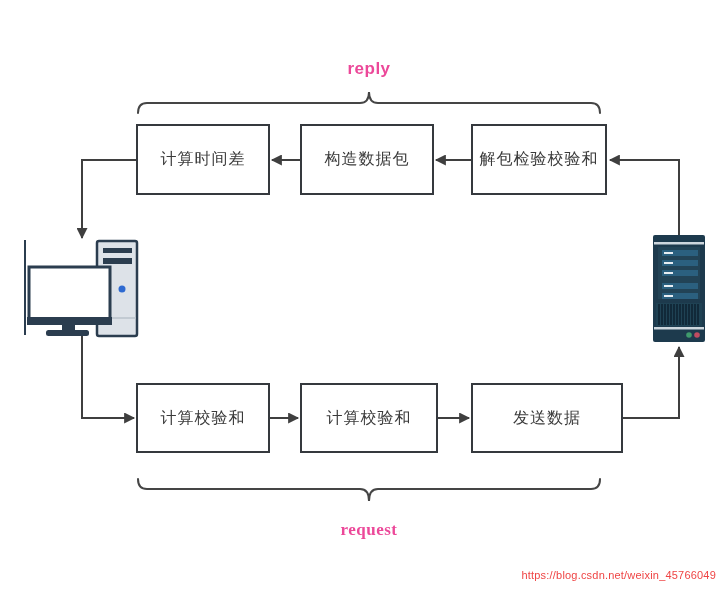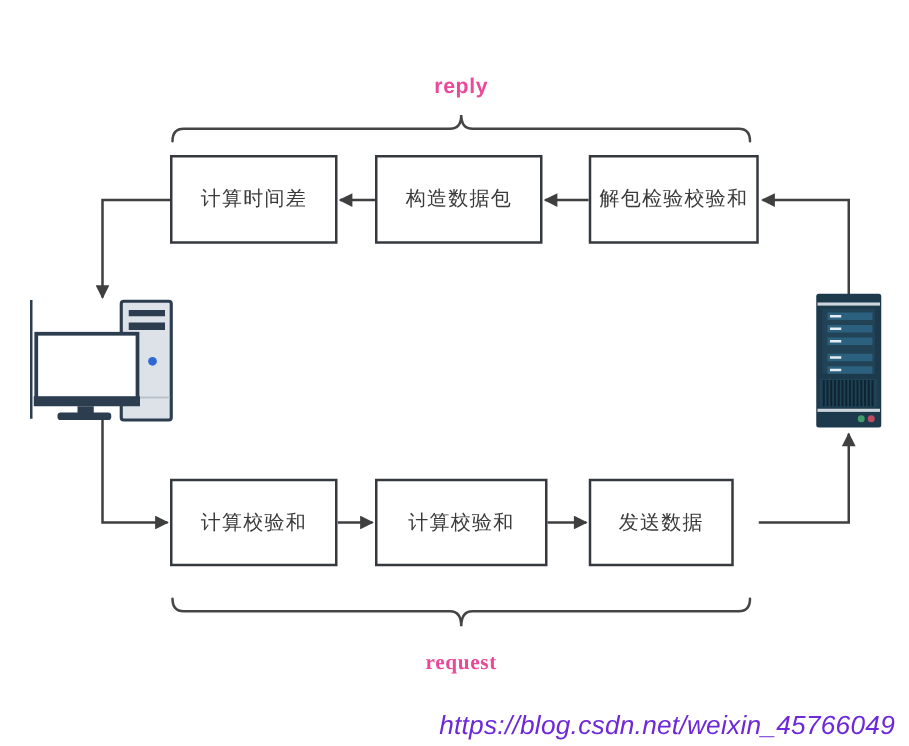--- a/index.html
+++ b/index.html
@@ -12,30 +12,30 @@
   .box{
     position:absolute;background:#ffffff;border:2px solid #35393e;
     box-sizing:border-box;display:flex;align-items:center;justify-content:center;
     font-size:16px;color:#3a3a3a;letter-spacing:1px;white-space:nowrap;
   }
   #box-a{left:136px;top:124px;width:134px;height:71px;}
   #box-b{left:300px;top:124px;width:134px;height:71px;}
   #box-c{left:471px;top:124px;width:136px;height:71px;}
   #box-d{left:136px;top:383px;width:134px;height:70px;}
   #box-e{left:300px;top:383px;width:138px;height:70px;}
-  #box-f{left:471px;top:383px;width:116px;height:70px;}
+  #box-f{left:471px;top:383px;width:152px;height:70px;}
   .flow-label{
     position:absolute;width:140px;text-align:center;
     font-weight:bold;font-size:17px;color:#ec4899;letter-spacing:0.5px;
   }
   #reply-label{left:299px;top:59px;}
   #request-label{left:299px;top:520px;font-family:Liberation Serif, serif;}
   #watermark{
     position:absolute;right:11px;top:569px;
-    font-size:21px;color:#6d28d9;letter-spacing:0.2px;font-style:italic;
+    font-size:11px;color:#ef4444;letter-spacing:0.2px;
   }
 </style>
 </head>
 <body>
 
 <svg id="diagram-svg" width="727" height="597" viewBox="0 0 727 597">
   <defs>
     <marker id="ah" viewBox="0 0 10 10" refX="9" refY="5" markerWidth="13" markerHeight="11" orient="auto" markerUnits="userSpaceOnUse">
       <path d="M0,0 L10,5 L0,10 Z" fill="#3f3f3f"></path>
     </marker>

